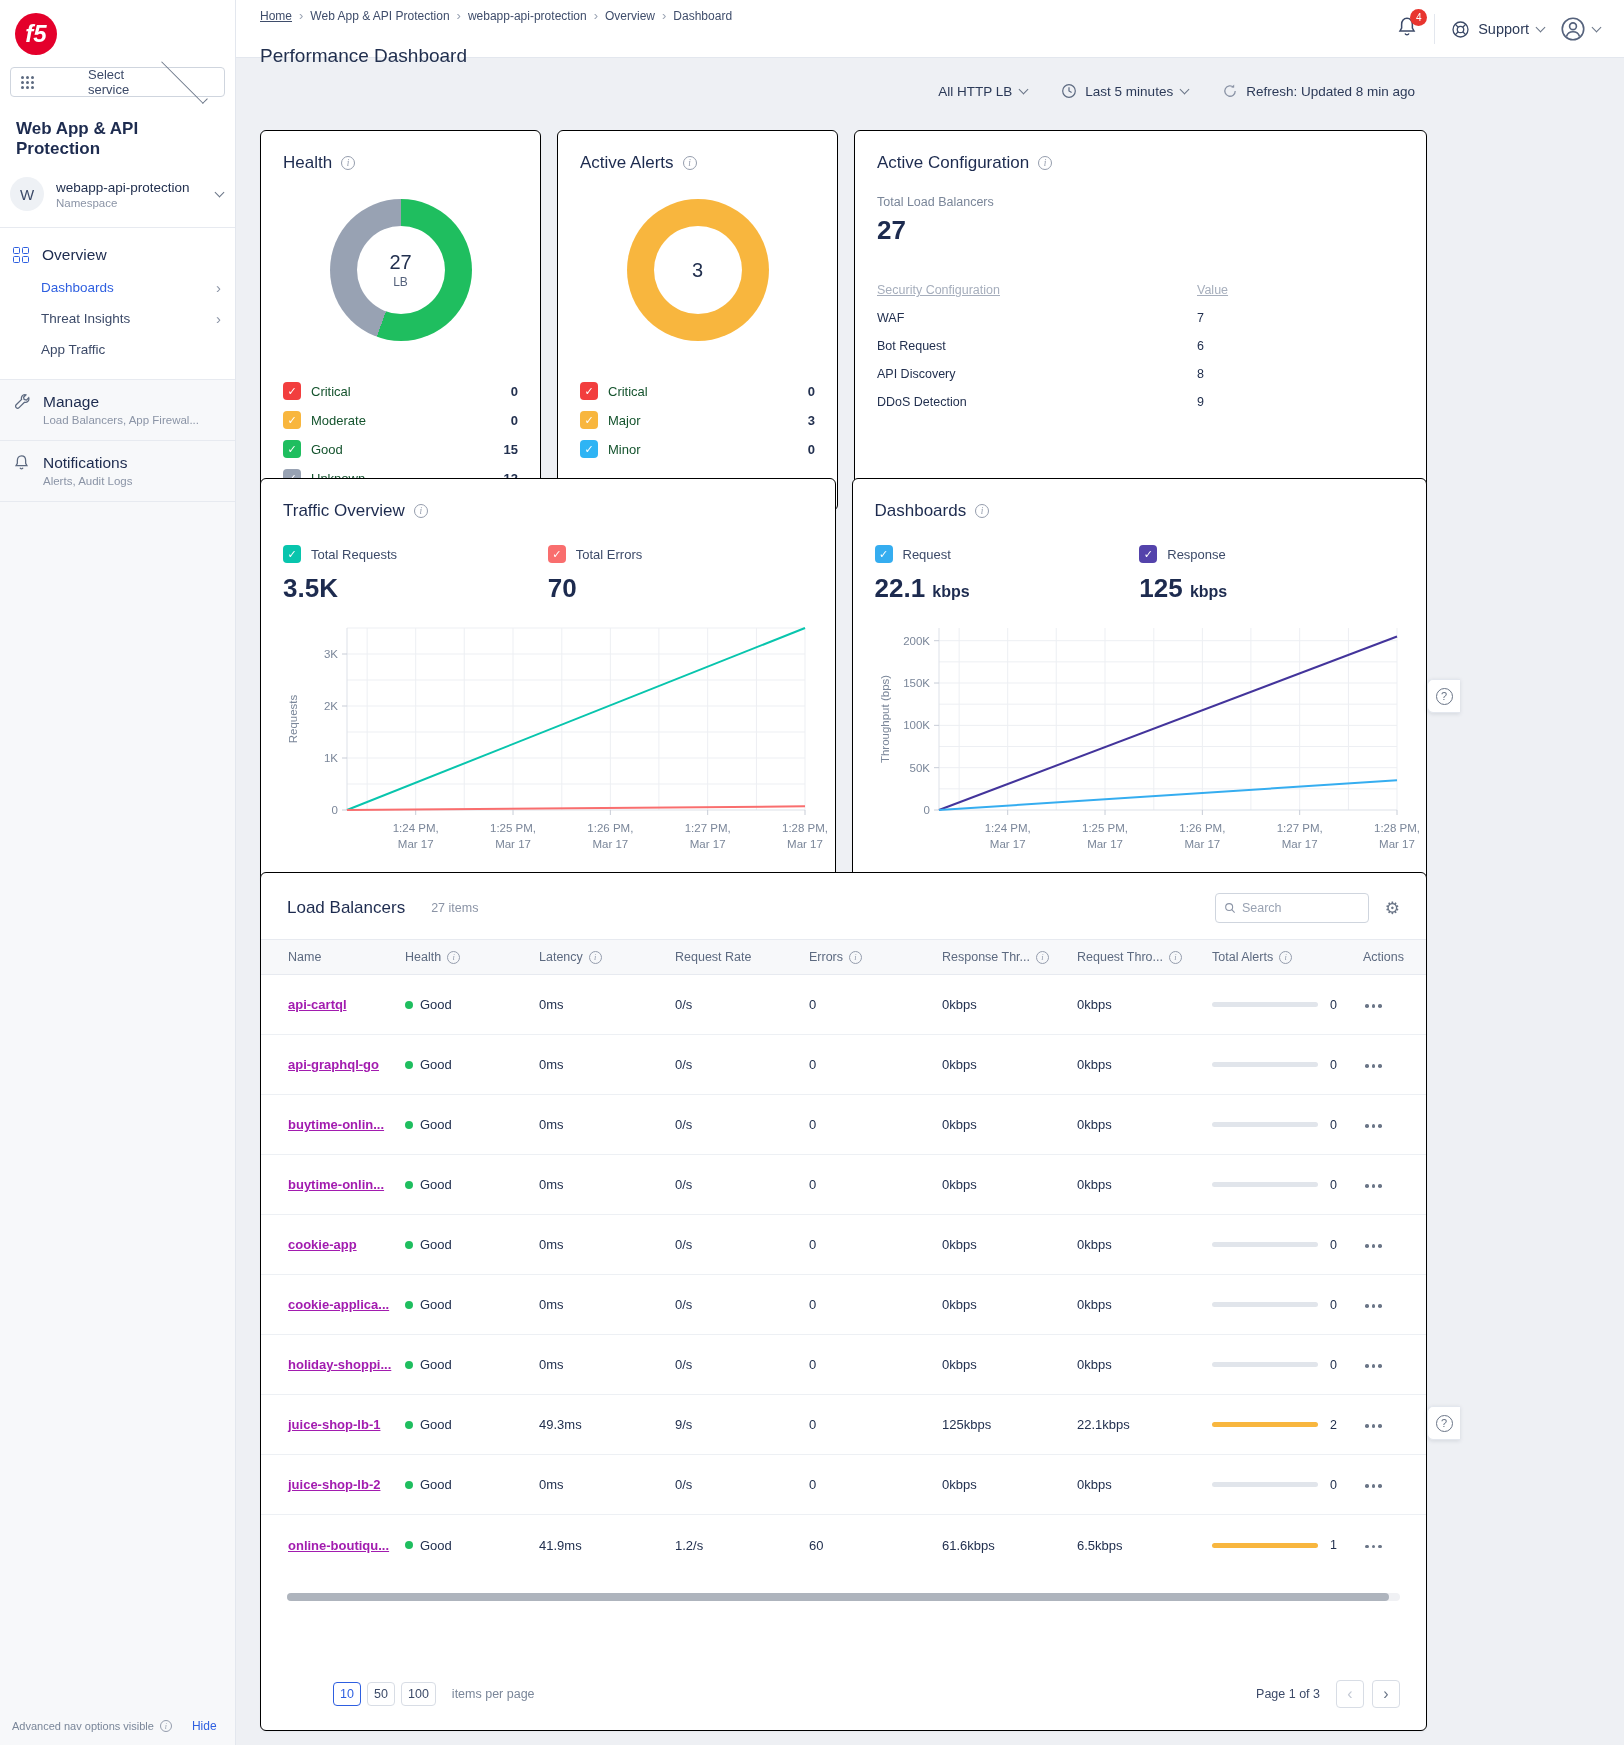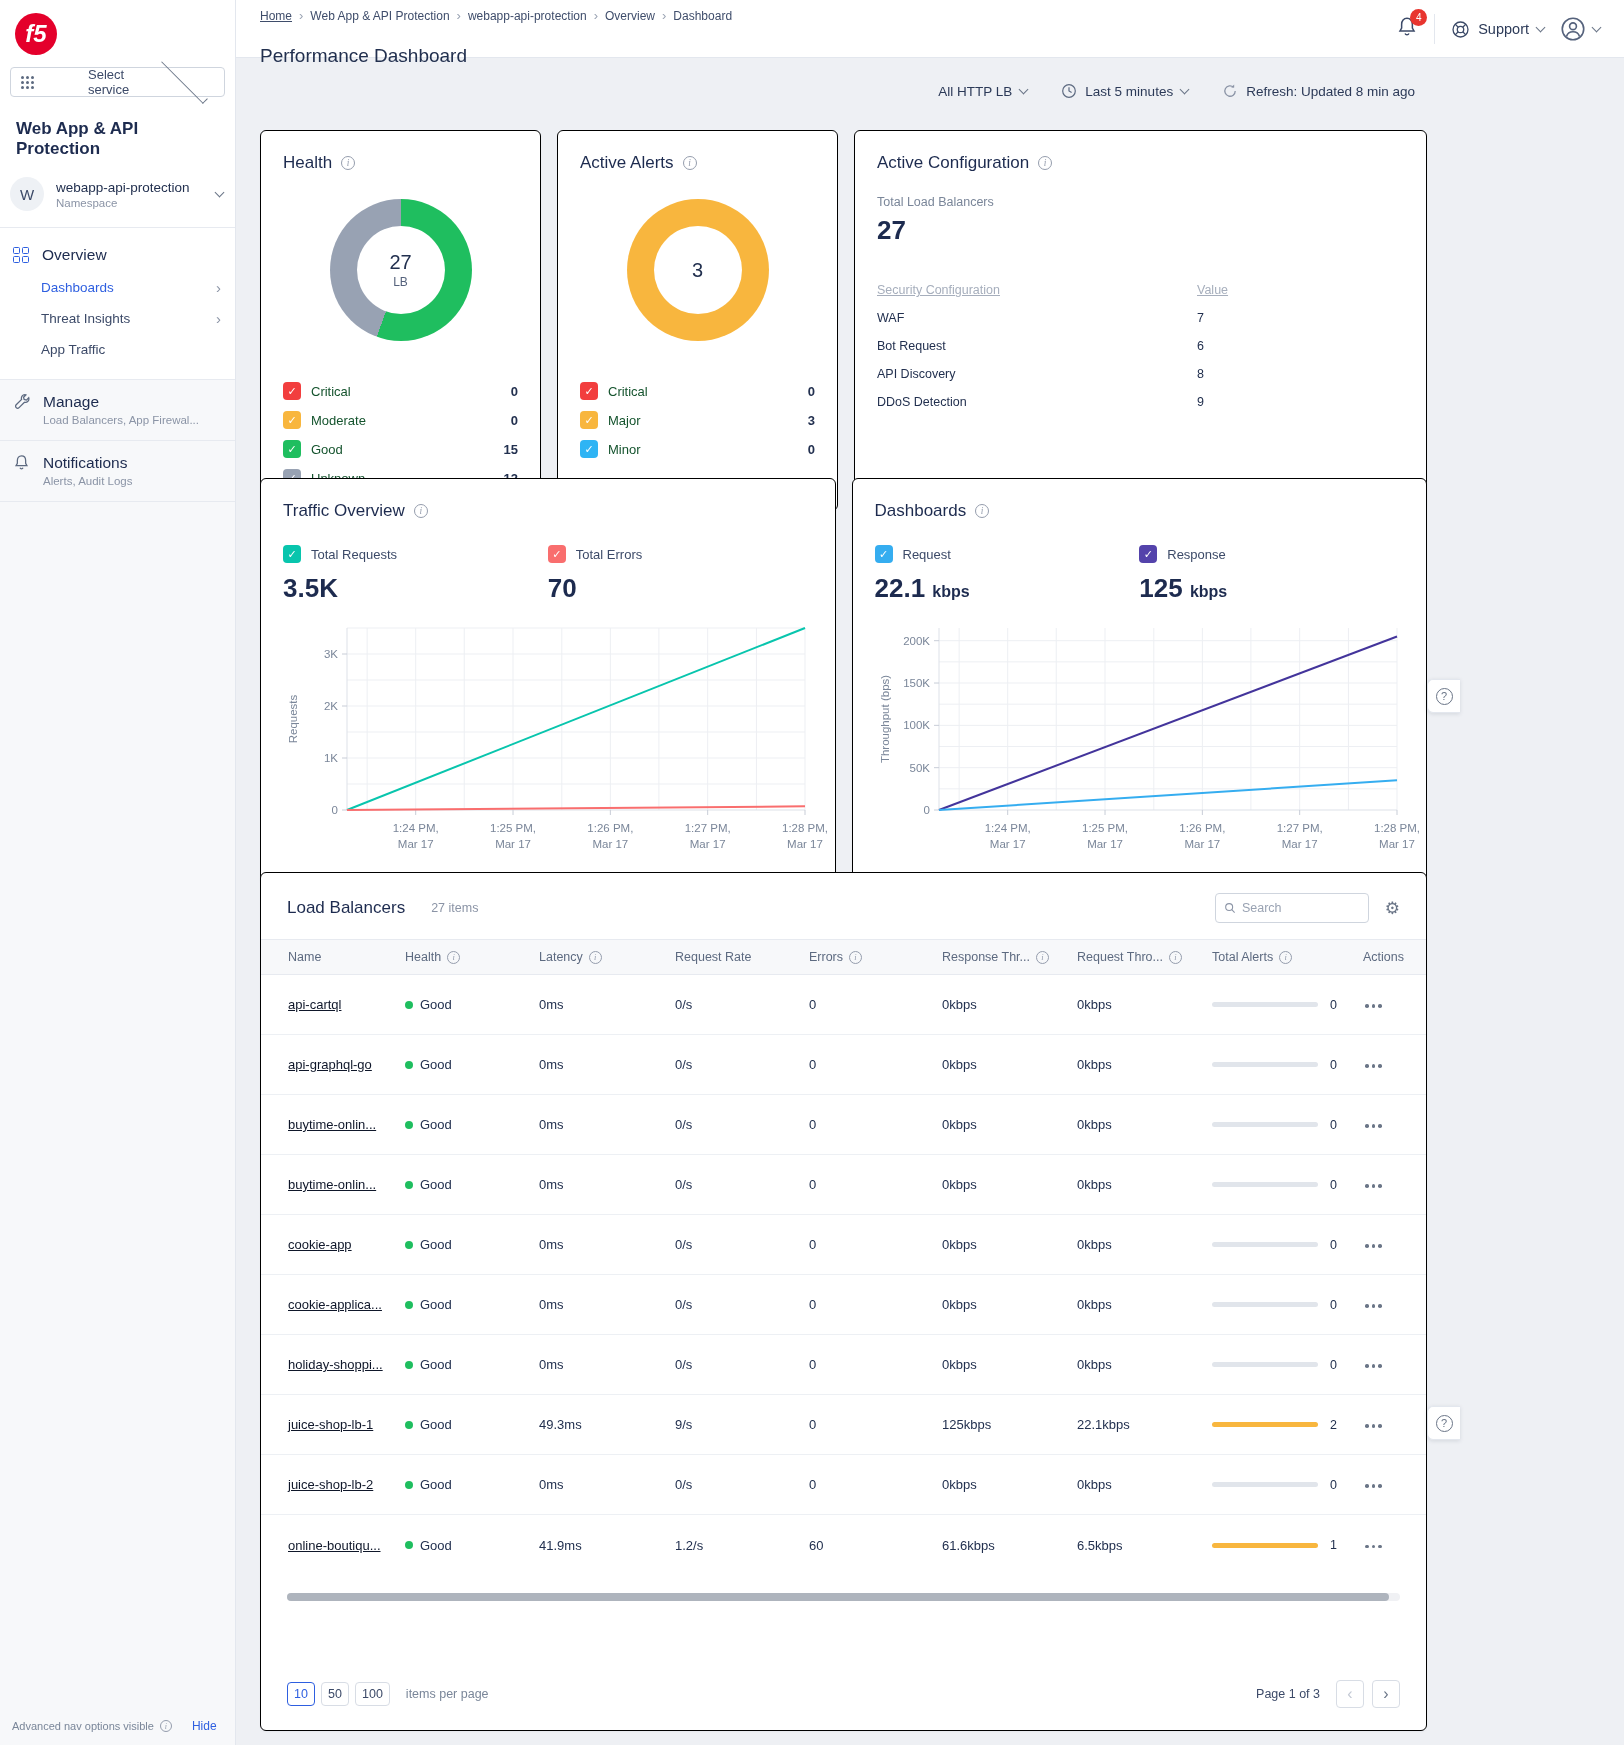--- a/index.html
+++ b/index.html
@@ -95,33 +95,33 @@
   .search-box{margin-left:auto;width:154px;height:30px;border:1px solid #cfd5de;border-radius:4px;display:flex;align-items:center;padding:0 8px;gap:6px;background:#fff;}
   .search-box input{border:none;outline:none;width:100%;font-size:12.5px;color:#3c4a68;font-family:"Liberation Sans",sans-serif;}
   .search-box input::placeholder{color:#9aa3b3;}
   .gear{font-size:17px;color:#6a7587;margin-left:16px;cursor:pointer;}
   .grid-cols{display:grid;grid-template-columns:117px 134px 136px 134px 133px 135px 135px 151px 1fr;padding-left:27px;align-items:center;}
   .col-head{background:#f7f8fa;border-top:1px solid #e7eaf0;border-bottom:1px solid #e7eaf0;height:36px;font-size:12.5px;color:#5d6a80;}
   .col-head .hcell{display:flex;align-items:center;gap:6px;}
   .col-head .info-i{width:13px;height:13px;font-size:8.5px;}
   .lb-row{height:60px;border-bottom:1px solid #edf0f4;font-size:13px;color:#22304f;}
   .lb-row:last-child{border-bottom:none;}
-  .lbname{color:#0f172a;text-decoration:underline;cursor:pointer;}
+  .lbname{color:#a21caf;text-decoration:underline;cursor:pointer;font-weight:bold;}
   .hcellv{display:flex;align-items:center;gap:7px;}
   .dot{width:8px;height:8px;border-radius:50%;background:#1fbe5f;display:inline-block;}
   .abar{width:106px;height:5px;border-radius:3px;display:inline-block;}
   .acell{display:flex;align-items:center;gap:12px;}
   .anum{font-size:12.5px;color:#22304f;}
   .dots{display:inline-flex;gap:3px;cursor:pointer;padding:6px 2px;}
   .dots i{width:3.5px;height:3.5px;border-radius:50%;background:#6a7587;}
   .hscroll{margin:18px 26px 0 26px;height:8px;border-radius:4px;background:#f0f1f4;position:relative;}
   .hscroll .thumb{position:absolute;left:0;top:0;height:8px;width:99%;background:#aeb4bd;border-radius:4px;cursor:pointer;}
   .lb-footer{margin-top:auto;display:flex;align-items:center;padding:20px 26px 22px 26px;}
   .pp-btn{min-width:28px;height:24px;border:1px solid #d8dde5;border-radius:4px;font-size:12.5px;color:#3c4a68;display:flex;align-items:center;justify-content:center;padding:0 6px;cursor:pointer;background:#fff;}
-  .pp-btn.sel{border-color:#2e5fe0;color:#2e5fe0;}
+  .pp-btn.sel{border-color:#2e5fe0;color:#2e5fe0;margin-left:46px;}
   .pp-group{display:flex;gap:6px;align-items:center;}
   .pp-label{font-size:12.5px;color:#7a8699;margin-left:10px;}
   .pg-info{margin-left:auto;font-size:12.5px;color:#3c4a68;margin-right:16px;}
   .pg-btn{width:28px;height:28px;border:1px solid #d8dde5;border-radius:4px;background:#fff;display:flex;align-items:center;justify-content:center;font-size:16px;color:#6a7587;cursor:pointer;}
   .pg-btn.disabled{color:#c3c9d4;}
   .pg-btn + .pg-btn{margin-left:8px;}
   
   .float-help{position:absolute;left:1427px;width:33px;height:34px;background:#fff;border:1px solid #e3e7ee;border-right:none;border-radius:6px 0 0 6px;box-shadow:0 1px 4px rgba(20,30,60,.12);display:flex;align-items:center;justify-content:center;cursor:pointer;}
   .qmark{width:17px;height:17px;border:1.4px solid #6a7587;border-radius:50%;color:#6a7587;font-size:11px;display:flex;align-items:center;justify-content:center;}
 </style>

